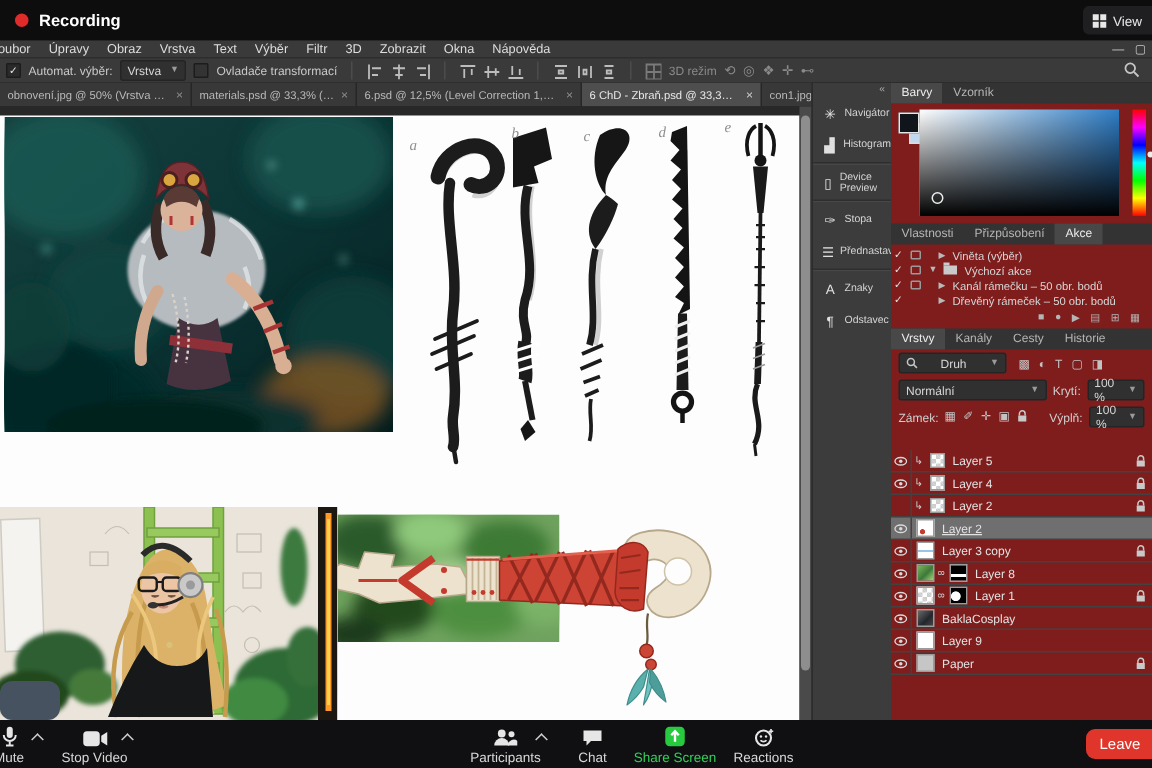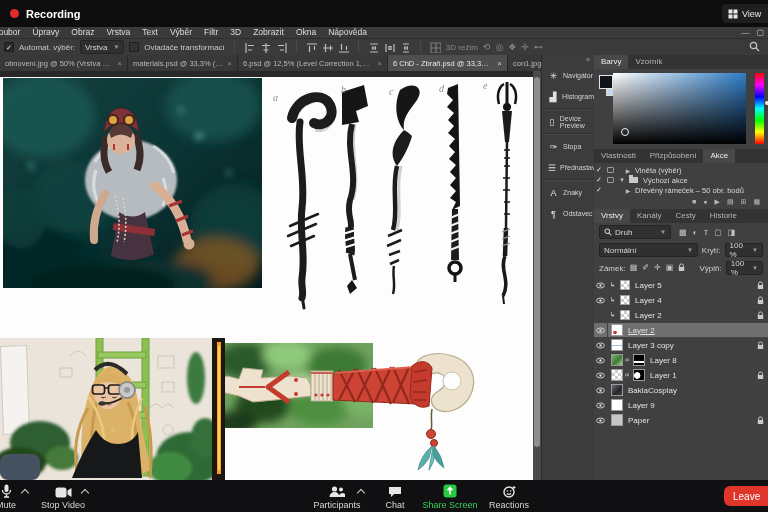--- a/index.html
+++ b/index.html
@@ -46,21 +46,21 @@
   #vscroll .thumb{position:absolute;left:1px;top:6px;width:6px;height:370px;background:#8e8e8e;border-radius:3px;}
   .sk-letter{position:absolute;color:#8f8f8f;font-family:"Liberation Serif",serif;font-style:italic;font-size:10px;}
   
   #dock{left:541px;top:55px;width:53px;height:425px;background:#3c3c3c;border-left:1px solid #2c2c2c;box-sizing:border-box;}
   #dock-collapse{position:absolute;top:1px;right:4px;color:#aaa;font-size:7px;}
   #dock-items{margin-top:10px;}
   .dock-item{display:flex;align-items:center;gap:4px;height:21px;padding-left:6px;color:#d4d4d4;font-size:7px;}
   .dock-item .ic{width:11px;text-align:center;font-size:9px;color:#e0e0e0;font-style:normal;}
   .dock-div{height:1px;background:#2e2e2e;border-bottom:1px solid #474747;margin:1px 0;}
   
-  #panels{left:594px;top:55px;width:174px;height:425px;background:#404040;}
+  #panels{left:594px;top:55px;width:174px;height:425px;background:#7f1d1d;}
   .ptabs{display:flex;background:#333;height:14px;}
   .ptab{padding:0 7px;font-size:8px;color:#b5b5b5;line-height:14px;white-space:nowrap;}
   .ptab.active{background:#484848;color:#ececec;}
   
   #color-body{position:relative;height:80px;}
   #fgbg{position:absolute;left:5px;top:6px;width:22px;height:22px;}
   #bg-swatch{position:absolute;left:7px;top:7px;width:12px;height:12px;background:#c2d8ee;border:1px solid #dcdcdc;}
   #fg-swatch{position:absolute;left:0;top:0;width:12px;height:12px;background:#10151c;border:1px solid #e6e6e6;}
   #sat-square{position:absolute;left:19px;top:4px;width:133px;height:71px;
      background:linear-gradient(to bottom,rgba(0,0,0,0),#000),linear-gradient(to right,#fff,#2e7dc6);}
@@ -73,21 +73,21 @@
   .act-chk{width:10px;text-align:center;color:#e2e2e2;font-size:7px;}
   .act-dlg{width:7px;height:6px;border:1px solid #9a9a9a;border-radius:1px;box-sizing:border-box;margin-right:1px;}
   .act-dlg.none{border-color:transparent;}
   .act-exp{width:8px;color:#b9b9b9;font-size:6px;text-align:center;}
   .act-folder{width:9px;height:6px;background:#c9c9c9;position:relative;margin-right:2px;}
   .act-folder::before{content:'';position:absolute;top:-2px;left:0;width:4px;height:2px;background:#c9c9c9;}
   #act-buttons{display:flex;justify-content:flex-end;gap:7px;padding:3px 8px 0 0;color:#b5b5b5;font-size:7px;}
   
   .fieldrow{display:flex;align-items:center;gap:4px;padding:2px 5px;color:#cfcfcf;font-size:8px;}
   .lpic{color:#c3c3c3;font-size:8px;}
-  #layer-list{margin-top:1px;}
+  #layer-list{margin-top:13px;}
   .lrow{display:flex;align-items:center;height:14px;border-bottom:1px solid #424242;padding-right:4px;}
   .lrow.sel{background:#6f6f6f;}
   .eyecell{width:14px;display:flex;justify-content:center;align-items:center;border-right:1px solid #424242;height:14px;box-sizing:border-box;}
   .clip{width:9px;color:#c9c9c9;font-size:7px;text-align:center;}
   .lthumb{width:12px;height:12px;border:1px solid #9b9b9b;box-sizing:border-box;margin-left:3px;flex:0 0 auto;}
   .lthumb.small{width:10px;height:10px;}
   .masklink{width:7px;color:#cfcfcf;font-size:6px;text-align:center;transform:rotate(90deg);}
   .lname{margin-left:5px;color:#e2e2e2;font-size:8px;white-space:nowrap;overflow:hidden;flex:1;}
   .lrow.sel .lname{text-decoration:underline;}
   .lockcell{width:9px;display:flex;justify-content:flex-end;}
@@ -476,20 +476,26 @@
         </div>
         <div class="act-row">
           <span class="act-chk">✓</span>
           <span class="act-dlg"></span>
           <span class="act-exp">▼</span>
           <span class="act-folder"></span>
           <span>Výchozí akce</span>
         </div>
         <div class="act-row">
           <span class="act-chk">✓</span>
+          <span class="act-dlg"></span>
+          <span class="act-exp" style="margin-left: 6px;">▶</span>
+          <span>Kanál rámečku – 50 obr. bodů</span>
+        </div>
+        <div class="act-row">
+          <span class="act-chk">✓</span>
           <span class="act-dlg none"></span>
           <span class="act-exp" style="margin-left: 6px;">▶</span>
           <span>Dřevěný rámeček – 50 obr. bodů</span>
         </div>
       </div>
     <div id="act-buttons">
         <span>■</span>
         <span>●</span>
         <span>▶</span>
         <span>▤</span>
@@ -500,21 +506,21 @@
 
   <div style="margin-top:3px;">
     <div class="ptabs">
       <span class="ptab active">Vrstvy</span>
       <span class="ptab">Kanály</span>
       <span class="ptab">Cesty</span>
       <span class="ptab">Historie</span>
     </div>
     <div class="fieldrow">
       <span class="ddl" style="width:62px;">
-        <span style="display:flex;align-items:center;gap:3px;justify-content:center;">
+        <span style="display:flex;align-items:center;gap:15px;justify-content:center;">
           <svg width="8" height="8" viewBox="0 0 11 11">
             <circle cx="4.5" cy="4.5" r="3.2" fill="none" stroke="#c5c5c5" stroke-width="1.4"></circle>
               <path d="M7,7 L10,10" stroke="#c5c5c5" stroke-width="1.4"></path>
           </svg>
           <span>Druh</span>
         </span>
           <span class="car">▼</span>
       </span>
       <span id="filter-icons" style="display:flex;gap:6px;margin-left:4px;">
           <span class="lpic">▩</span>

